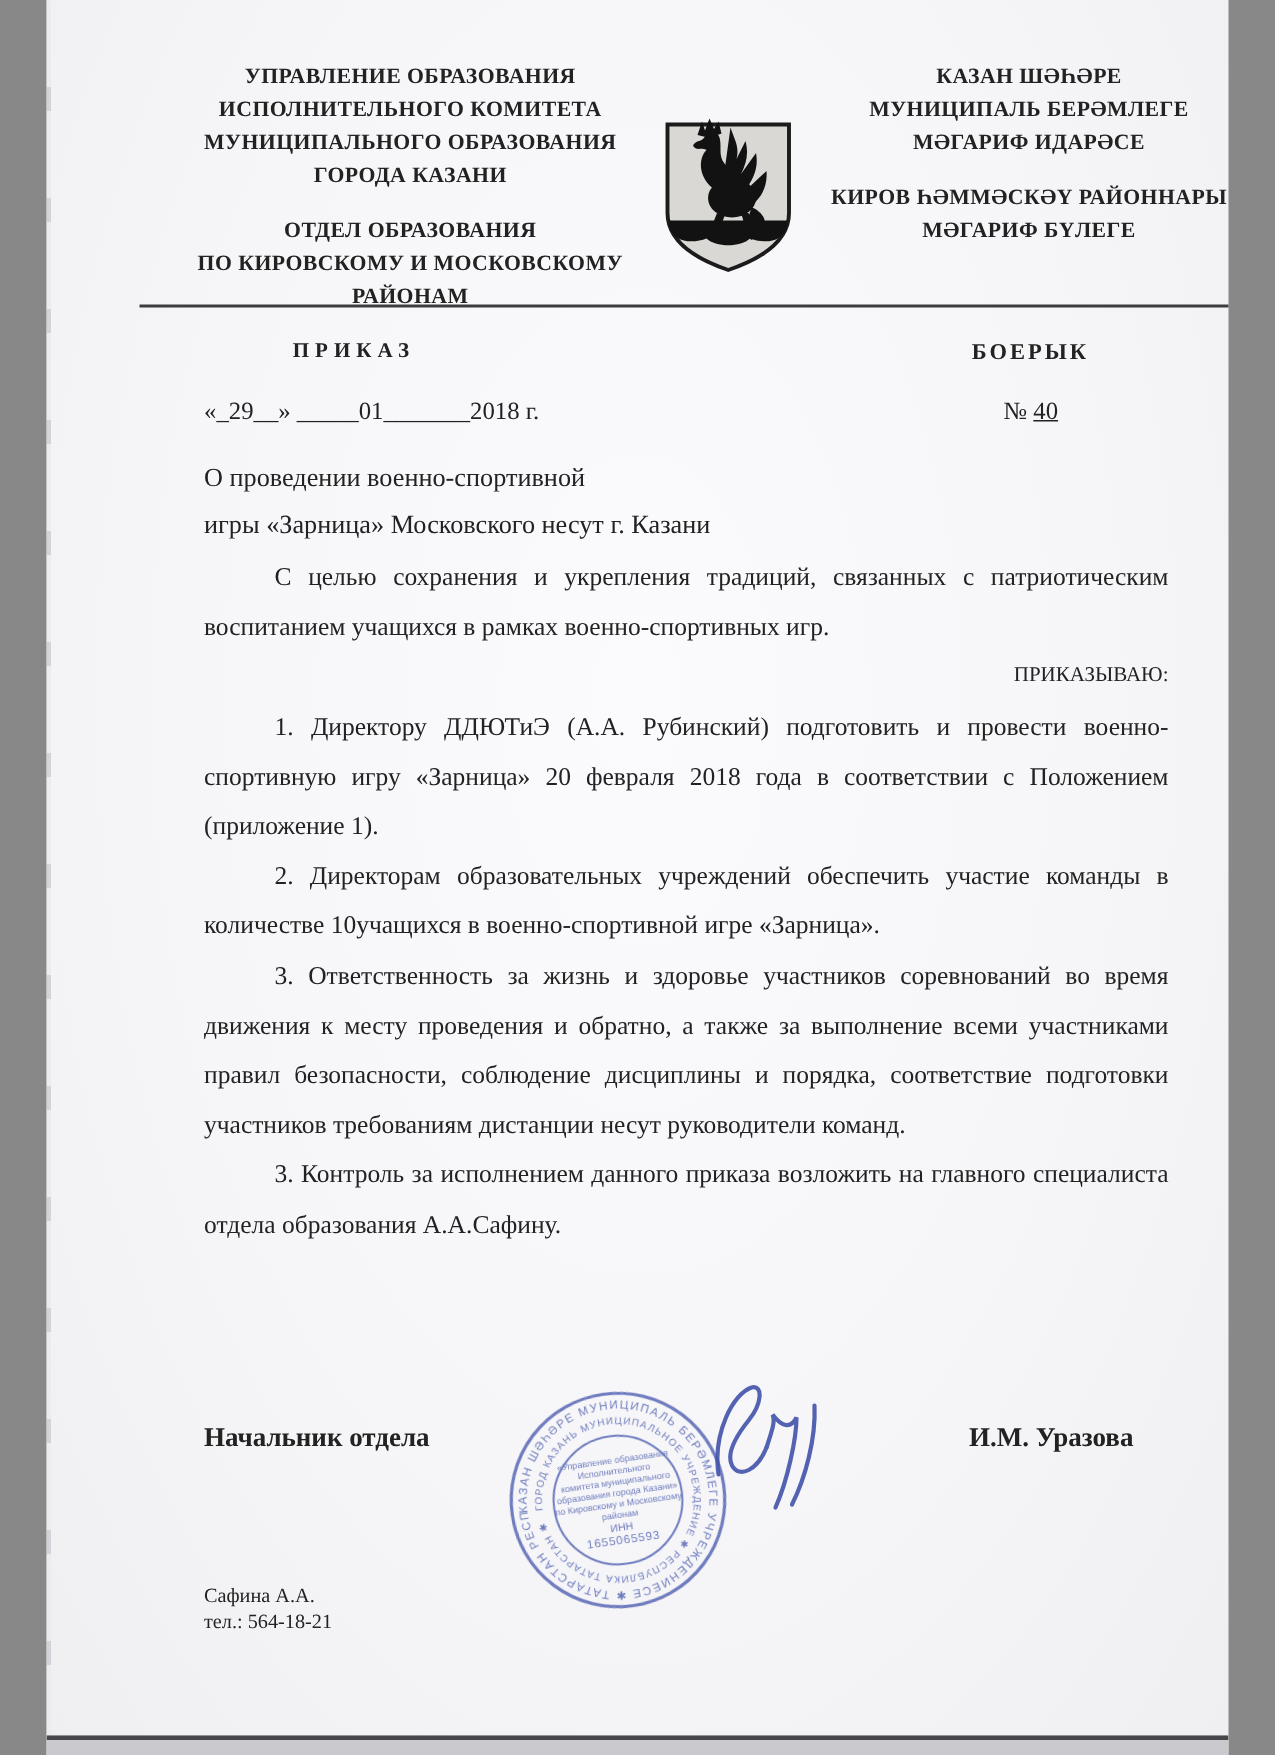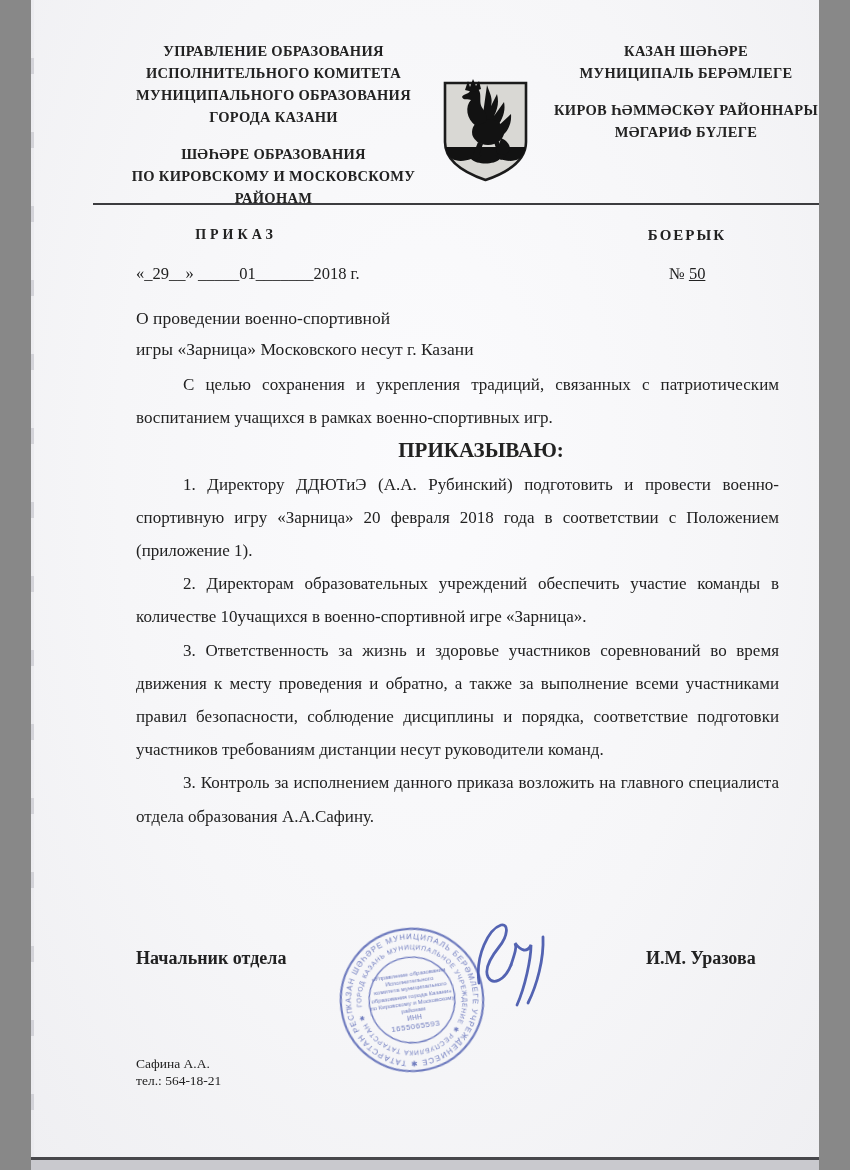--- a/index.html
+++ b/index.html
@@ -39,22 +39,22 @@
              font-weight:bold; font-size:15px; letter-spacing:2px; }
   .dateline{ position:absolute; left:105px; top:264px; font-size:16.5px; }
   .docnum  { position:absolute; left:638px; top:264px; font-size:16.5px; }
   .docnum .num { text-decoration:underline; }
   
   .subject { position:absolute; left:105px; top:303px; width:600px;
              font-weight:normal; font-size:17.5px; line-height:31px; }
   .body    { position:absolute; left:105px; top:368px; width:643px;
              font-size:17px; line-height:33.2px; text-align:justify; }
   .body p  { margin:0; text-indent:47px; }
-  .decree  { margin:0; font-weight:bold; text-indent:0; margin-top:46px; text-align:center;
-             font-size:21px; }
+  .decree  { margin:0; font-weight:normal; text-indent:0; margin-top:46px; text-align:right;
+             font-size:14px; }
   
   .sig-row   { position:absolute; left:105px; top:948px; width:643px; }
   .sig-pos   { position:absolute; left:0; top:0; font-weight:bold; font-size:18px; }
   .sig-name  { position:absolute; left:510px; top:0; font-weight:bold; font-size:18px; }
   
   .stamp { position:absolute; left:303px; top:922px; width:156px; height:156px;
            transform:rotate(-8deg); opacity:.84; filter:blur(.2px); }
   .autograph { position:absolute; left:420px; top:903px; width:130px; height:132px; opacity:.9; }
   
   .footer { position:absolute; left:105px; top:1055px; font-size:13.5px; line-height:17px; }
@@ -63,29 +63,30 @@
 <body>
 
 <div class="page">
 
   <div class="lh-left">
     <div class="lh-line">УПРАВЛЕНИЕ ОБРАЗОВАНИЯ</div>
     <div class="lh-line">ИСПОЛНИТЕЛЬНОГО КОМИТЕТА</div>
     <div class="lh-line">МУНИЦИПАЛЬНОГО ОБРАЗОВАНИЯ</div>
     <div class="lh-line">ГОРОДА КАЗАНИ</div>
     <div class="lh-dept">
-      <div class="lh-line">ШӘҺӘРЕ ОБРАЗОВАНИЯ</div>
+      <div class="lh-line">ОТДЕЛ ОБРАЗОВАНИЯ</div>
       <div class="lh-line">ПО КИРОВСКОМУ И МОСКОВСКОМУ</div>
       <div class="lh-line">РАЙОНАМ</div>
     </div>
   </div>
 
   <div class="lh-right">
     <div class="lh-line">КАЗАН ШӘҺӘРЕ</div>
     <div class="lh-line">МУНИЦИПАЛЬ БЕРӘМЛЕГЕ</div>
+    <div class="lh-line">МӘГАРИФ ИДАРӘСЕ</div>
     <div class="lh-dept">
       <div class="lh-line">КИРОВ ҺӘММӘСКӘҮ РАЙОННАРЫ</div>
       <div class="lh-line">МӘГАРИФ БҮЛЕГЕ</div>
     </div>
   </div>
 
   <div class="emblem">
     <svg width="95" height="112" viewBox="0 0 95 112">
       <path d="M7,7 L88,7 L88,66 C88,84 71,96 47.5,104 C24,96 7,84 7,66 Z" fill="#d9d8d4" stroke="#1b1b1b" stroke-width="2.6"></path>
       <path d="M8,71 L87,71 L87,74 C84,87 70,86 62,83 C56,89 39,89 33,83 C25,86 11,87 8,74 Z" fill="#121212"></path>
@@ -102,21 +103,21 @@
       </g>
     </svg>
   </div>
 
   <div class="rule"></div>
 
   <div class="prikaz">ПРИКАЗ</div>
   <div class="boeryk">БОЕРЫК</div>
 
   <div class="dateline">«_29__» _____01_______2018 г.</div>
-  <div class="docnum"><span>№ </span><span class="num">50</span></div>
+  <div class="docnum"><span>№ </span><span class="num">40</span></div>
 
   <div class="subject">
     <div>О проведении военно-спортивной</div>
     <div>игры «Зарница» Московского несут г. Казани</div>
   </div>
 
   <div class="body">
     <p>С целью сохранения и укрепления традиций, связанных с патриотическим воспитанием учащихся в рамках военно-спортивных игр.</p>
     <p class="decree">ПРИКАЗЫВАЮ:</p>
     <p>1. Директору ДДЮТиЭ (А.А. Рубинский) подготовить и провести военно-спортивную игру «Зарница»  20 февраля 2018 года в соответствии с Положением (приложение 1).</p>

